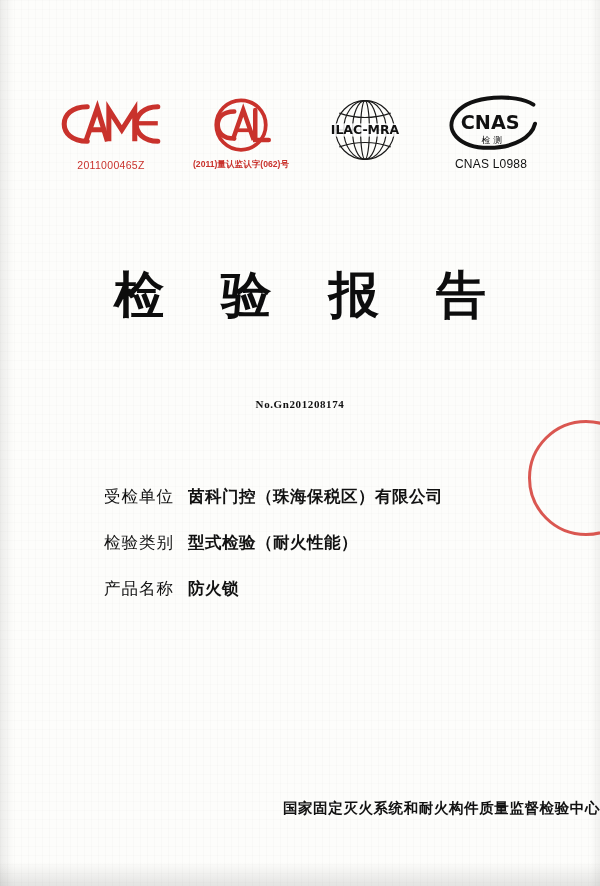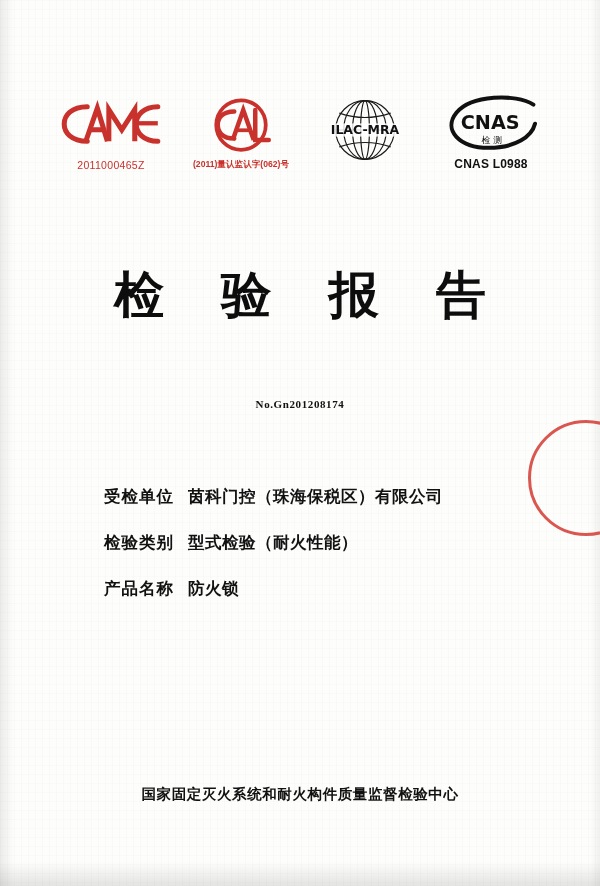--- a/index.html
+++ b/index.html
@@ -100,21 +100,21 @@
 
   
   .ilac-wrap { width: 96px; margin-top: 2px; text-decoration: underline; }
 
   
   .cnas-wrap { width: 104px; }
   .cnas-caption {
     margin-top: 2px;
     font-family: "Liberation Sans", sans-serif;
     font-size: 12px;
-    font-weight: bold;
+    font-weight: normal;
     color: #111;
     letter-spacing: 0.2px;
     text-align: center;
   }
 
   
   .doc-title {
     position: absolute;
     top: 262px;
     left: 0;
@@ -150,41 +150,41 @@
     right: 80px;
   }
   .field-row {
     display: flex;
     align-items: baseline;
     margin-bottom: 24px;
     font-size: 16.5px;
   }
   .field-label {
     font-family: "DejaVu Sans", sans-serif;
-    font-weight: bold;
+    font-weight: normal;
     letter-spacing: 1px;
     color: #111;
     white-space: nowrap;
   }
   .field-value {
     margin-left: 14px;
     font-family: Liberation Serif, serif;
     font-weight: bold;
     letter-spacing: 0.5px;
     color: #111;
     white-space: nowrap;
   }
 
   
   .issuer {
     position: absolute;
-    bottom: 82px;
-    left: 0;
-    right: 0;
-    text-align: center;
+    bottom: 68px;
+    left: 0;
+    right: 0;
+    text-align: right;
     font-family: "DejaVu Sans", sans-serif;
     font-weight: bold;
     font-size: 14.5px;
     letter-spacing: 0.6px;
     color: #111;
   }
 </style>
 </head>
 <body>
 

